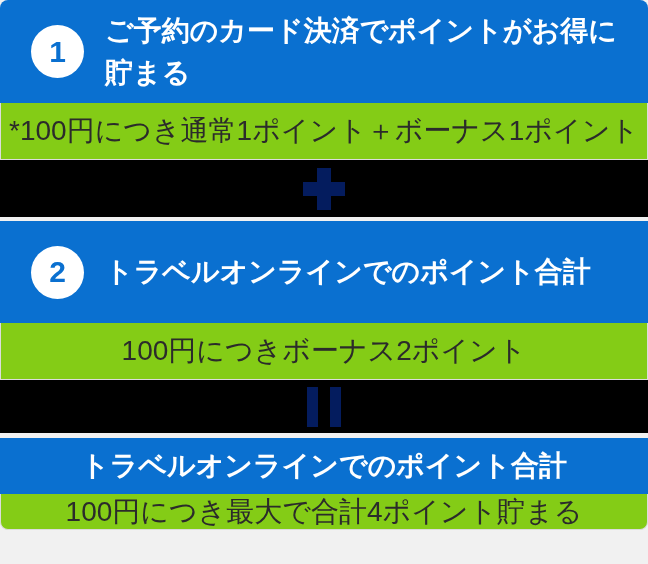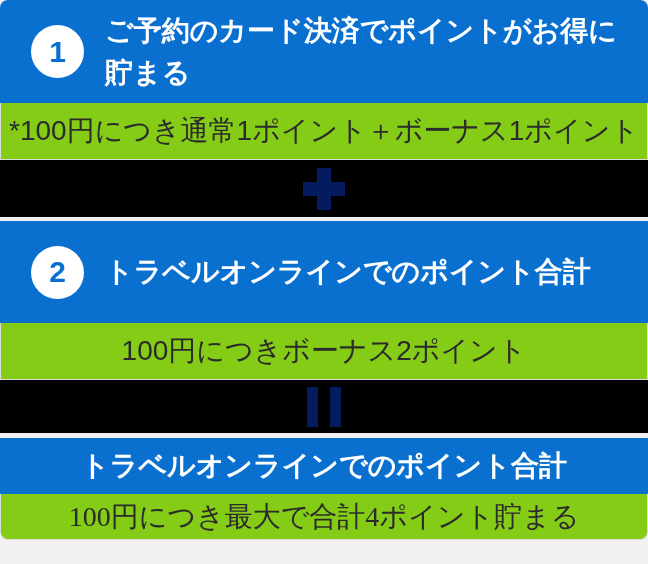--- a/index.html
+++ b/index.html
@@ -43,21 +43,21 @@
     background: #84cc16;
     border: 1px solid #dcdcdc;
     border-top: none;
     color: #2b2b2b;
     font-size: 28px;
     display: flex; align-items: center; justify-content: center;
     text-align: center;
   }
   .detail-1 { height: 57px; }
   .detail-2 { height: 57px; }
-  .detail-3 { height: 46px; border-radius: 0 0 8px 8px; font-family: Liberation Serif, serif; }
+  .detail-3 { height: 36px; border-radius: 0 0 8px 8px; }
 
   
   .op-band {
     background: #000000;
     display: flex; align-items: center; justify-content: center;
   }
   .band-1 { height: 57px; margin-bottom: 4px; }
   .band-2 { height: 53px; margin-bottom: 5px; }
 
   .plus-icon {

